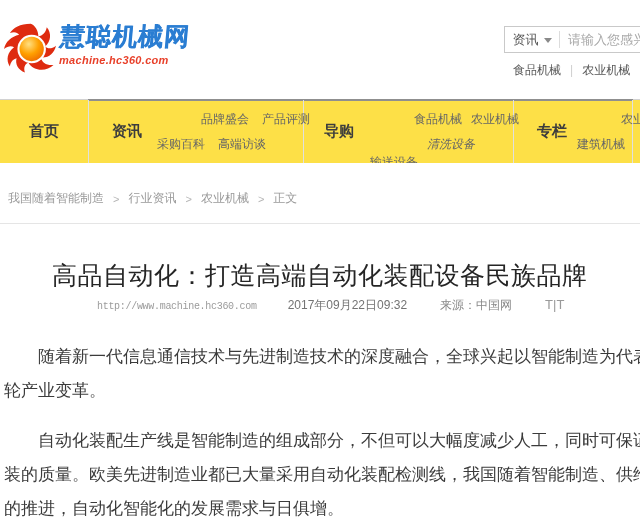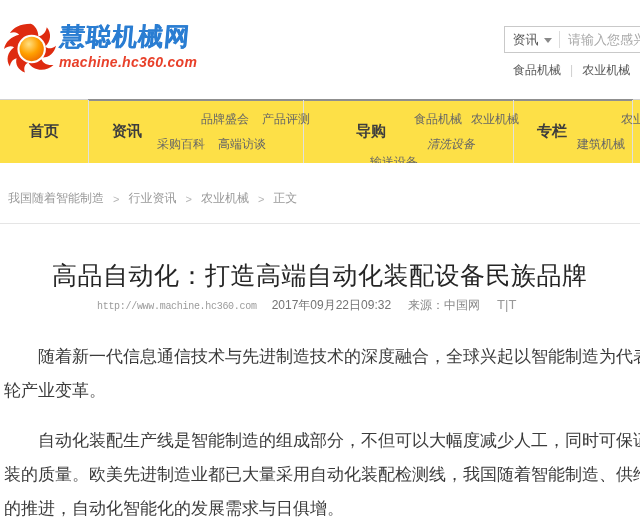--- a/index.html
+++ b/index.html
@@ -6,21 +6,21 @@
   body{font-family:"Liberation Sans","DejaVu Sans",sans-serif;background:#ffffff;}
   #page{position:relative;width:640px;height:519px;overflow:hidden;background:#fff;}
 
   
   .header{position:absolute;left:0;top:0;width:640px;height:99px;background:#fff;}
   .logo{position:absolute;left:3px;top:21px;width:210px;height:56px;cursor:pointer;}
   .flame{position:absolute;left:0;top:2px;width:54px;height:52px;}
   .site-name{position:absolute;left:57px;top:1px;font-size:25px;line-height:28px;
              font-weight:900;color:#2a7dd2;transform:skewX(-5deg);letter-spacing:1px;
              text-shadow:0.6px 0 0 #2a7dd2;white-space:nowrap;}
-  .site-domain{position:absolute;left:56px;top:33px;font-size:14px;font-weight:bold;
+  .site-domain{position:absolute;left:56px;top:33px;font-size:11px;font-weight:bold;
                font-style:italic;color:#e8402a;letter-spacing:0.3px;white-space:nowrap;}
 
   .search-box{position:absolute;left:504px;top:26px;width:160px;height:27px;
               border:1px solid #c9c9c9;background:#fff;display:flex;align-items:center;box-sizing:border-box;}
   .search-cat{width:54px;height:100%;display:flex;align-items:center;justify-content:center;
               gap:5px;font-size:13px;color:#555;cursor:pointer;flex:none;}
   .chev{width:0;height:0;border-left:4px solid transparent;border-right:4px solid transparent;
         border-top:5px solid #8a8a8a;margin-top:2px;}
   .search-sep{width:1px;height:17px;background:#dcdcdc;flex:none;}
   .search-input{border:0;outline:0;flex:1;min-width:0;height:100%;padding:0 0 0 8px;
@@ -49,21 +49,21 @@
              border-bottom:1px solid #e5e5e5;box-sizing:border-box;}
   .crumbs{position:absolute;left:8px;top:27px;display:flex;align-items:center;gap:9px;
           font-size:12px;color:#999;white-space:nowrap;}
   .crumbs .c-item{cursor:pointer;}
   .c-sep{color:#b5b5b5;font-size:11px;}
 
   
   .article-title{position:absolute;left:52px;top:242px;font-size:25px;font-weight:normal;
                  color:#252525;letter-spacing:0.5px;white-space:nowrap;}
   .meta{position:absolute;left:97px;top:297px;display:flex;align-items:baseline;
-        font-size:12px;color:#999;white-space:nowrap;}
+        font-size:12px;color:#999;white-space:nowrap;gap:16px;}
   .meta-url{font-family:"Liberation Mono","DejaVu Sans Mono",monospace;font-size:10px;
             color:#9b9b9b;letter-spacing:-0.3px;}
   .meta-date{margin-left:15px;color:#737373;}
   .meta-source{margin-left:17px;color:#888;}
   .meta-toggle{margin-left:17px;color:#999;font-size:13px;cursor:pointer;}
 
   .content{position:absolute;left:4px;top:340px;width:707px;font-size:17px;line-height:34px;
            color:#3b3b3b;}
   .content p{margin:0 0 16px 0;text-indent:2em;}
 </style>
@@ -120,21 +120,21 @@
     <div class="nav-div" style="left:632px;"></div>
 
     <div class="nav-home">首页</div>
 
     <div class="nav-label" style="left:112px;">资讯</div>
     <span class="sub row1" style="left:157px;">品牌盛会</span>
     <span class="sub row1" style="left:218px;">产品评测</span>
     <span class="sub row2" style="left:157px;">采购百科</span>
     <span class="sub row2" style="left:218px;">高端访谈</span>
 
-    <div class="nav-label" style="left:324px;margin-left:32px;">导购</div>
+    <div class="nav-label" style="left:324px;">导购</div>
     <span class="sub row1" style="left:370px;">食品机械</span>
     <span class="sub row1" style="left:427px;">农业机械</span>
     <span class="sub row2" style="left:370px;margin-top:18px;">输送设备</span>
     <span class="sub row2" style="left:427px;font-style:italic;">清洗设备</span>
 
     <div class="nav-label" style="left:537px;">专栏</div>
     <span class="sub row1" style="left:577px;">农业机械</span>
     <span class="sub row2" style="left:577px;">建筑机械</span>
   </div>
 

